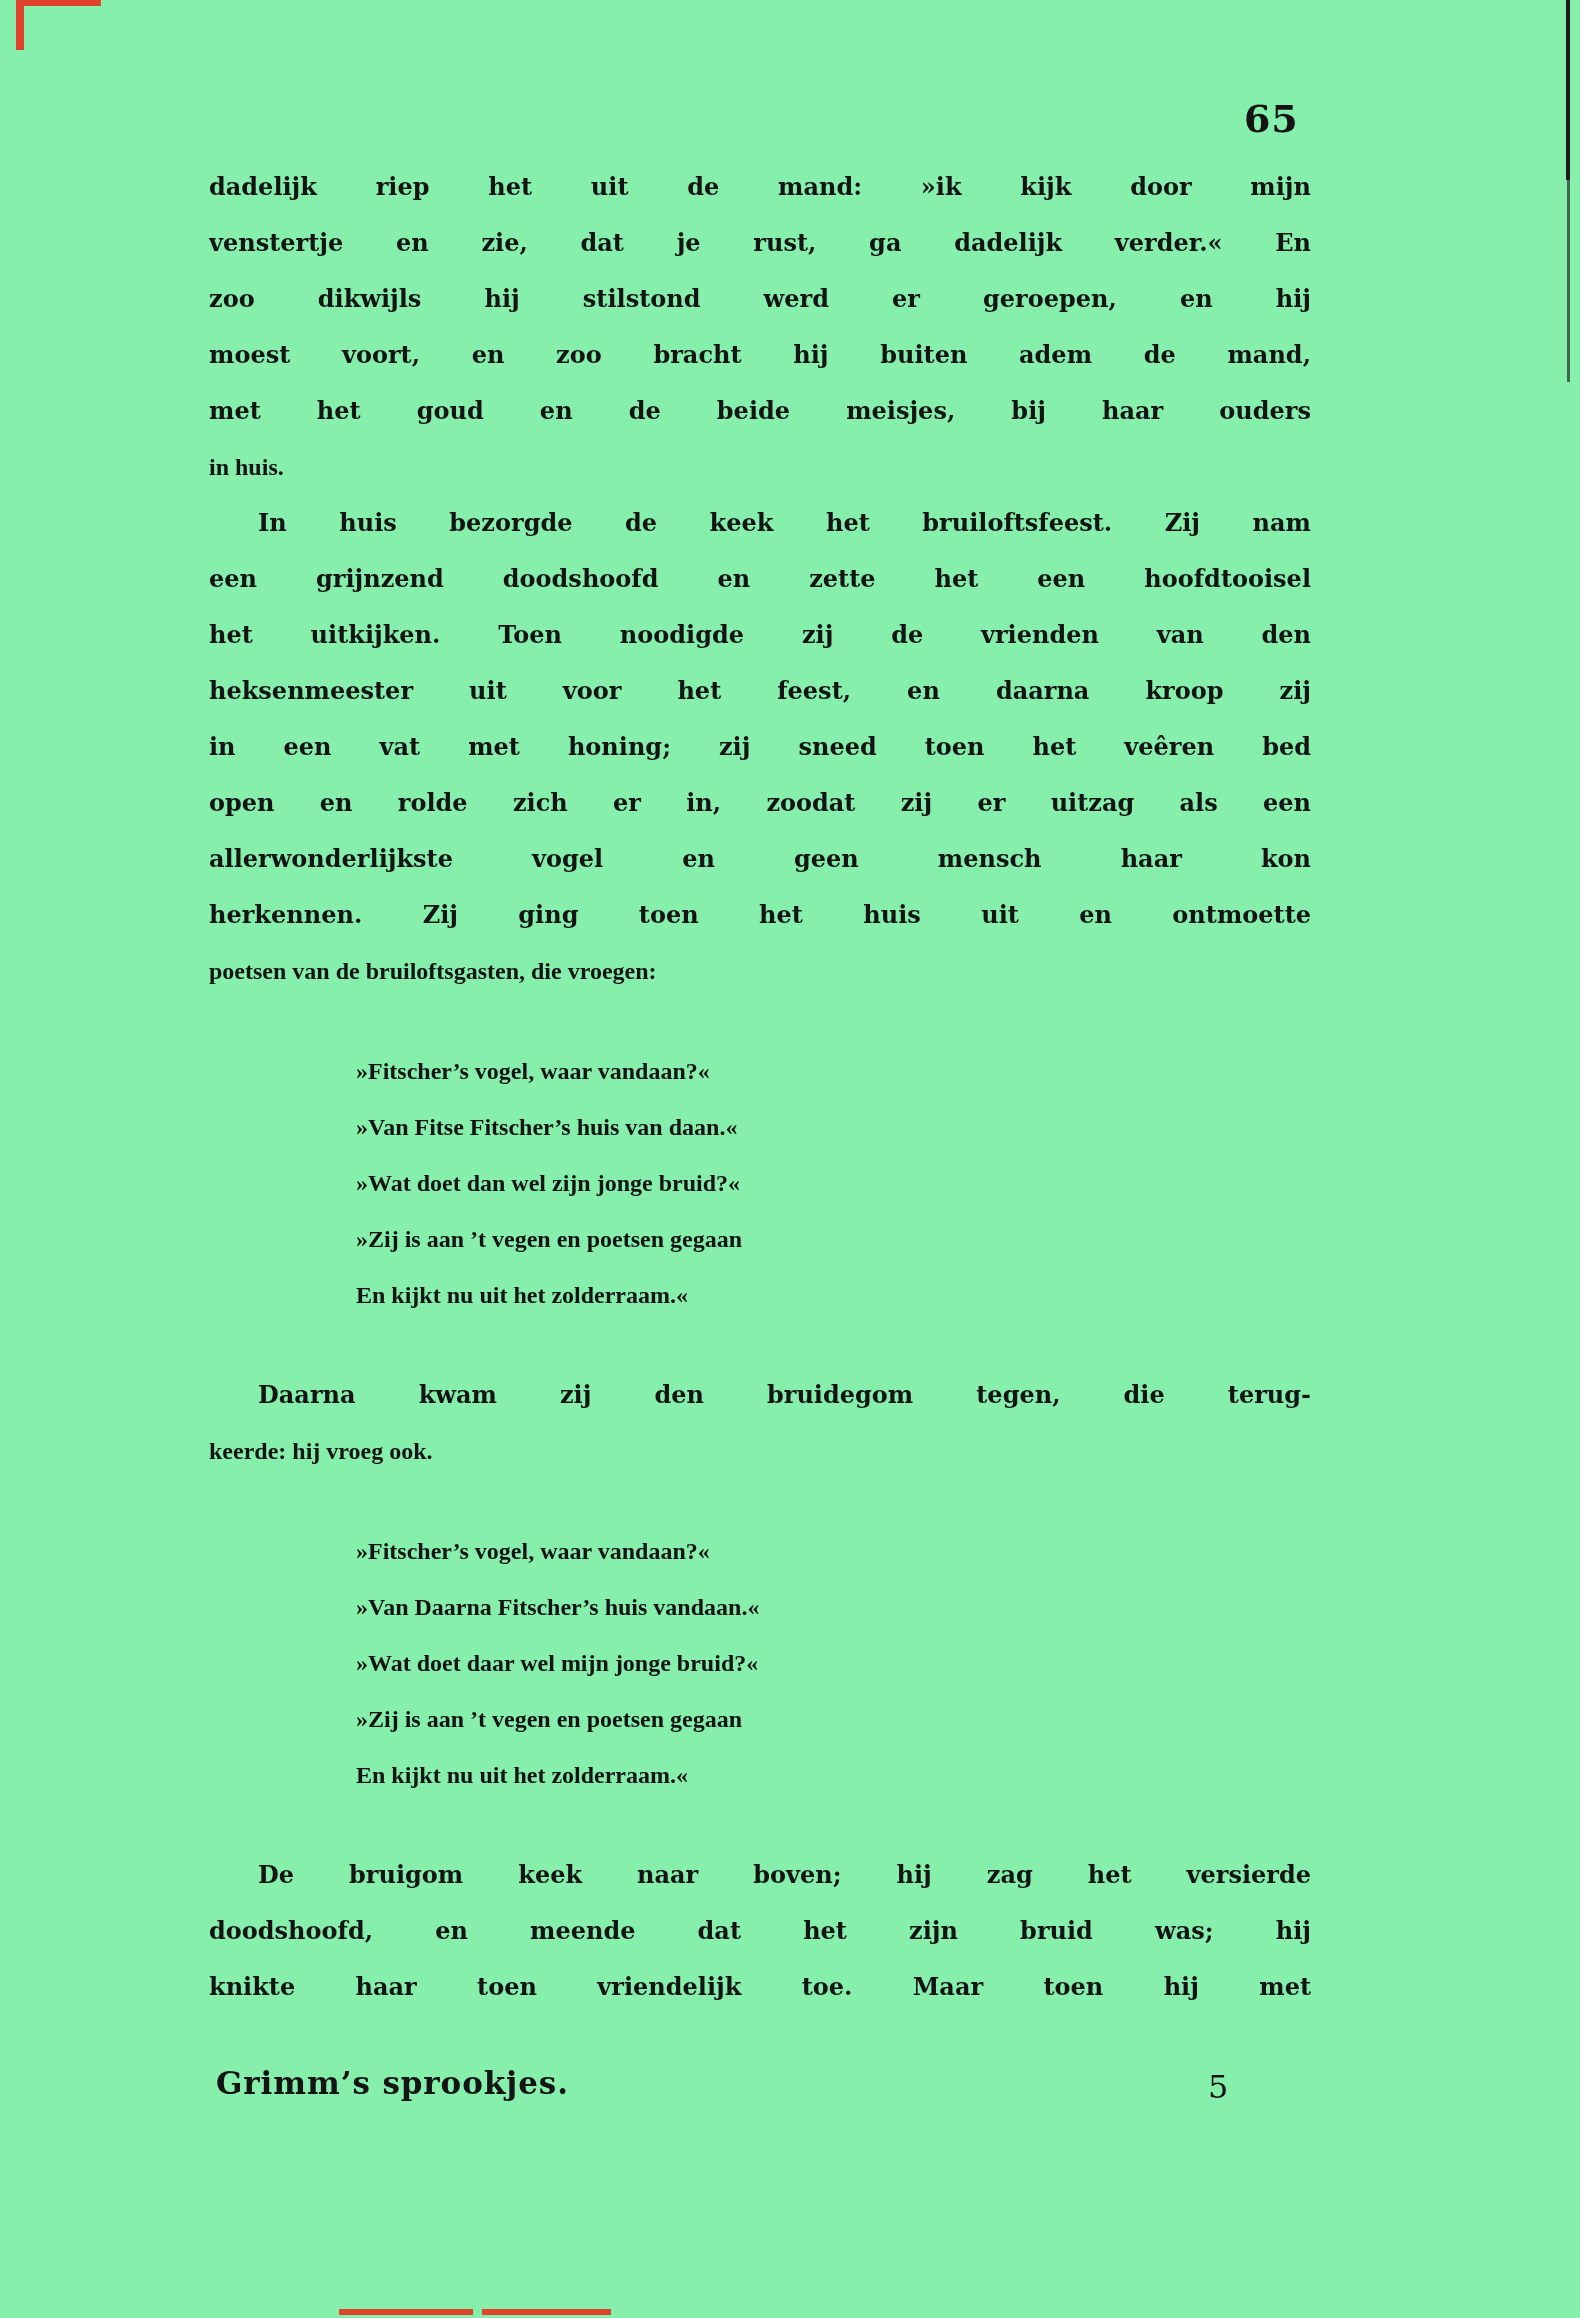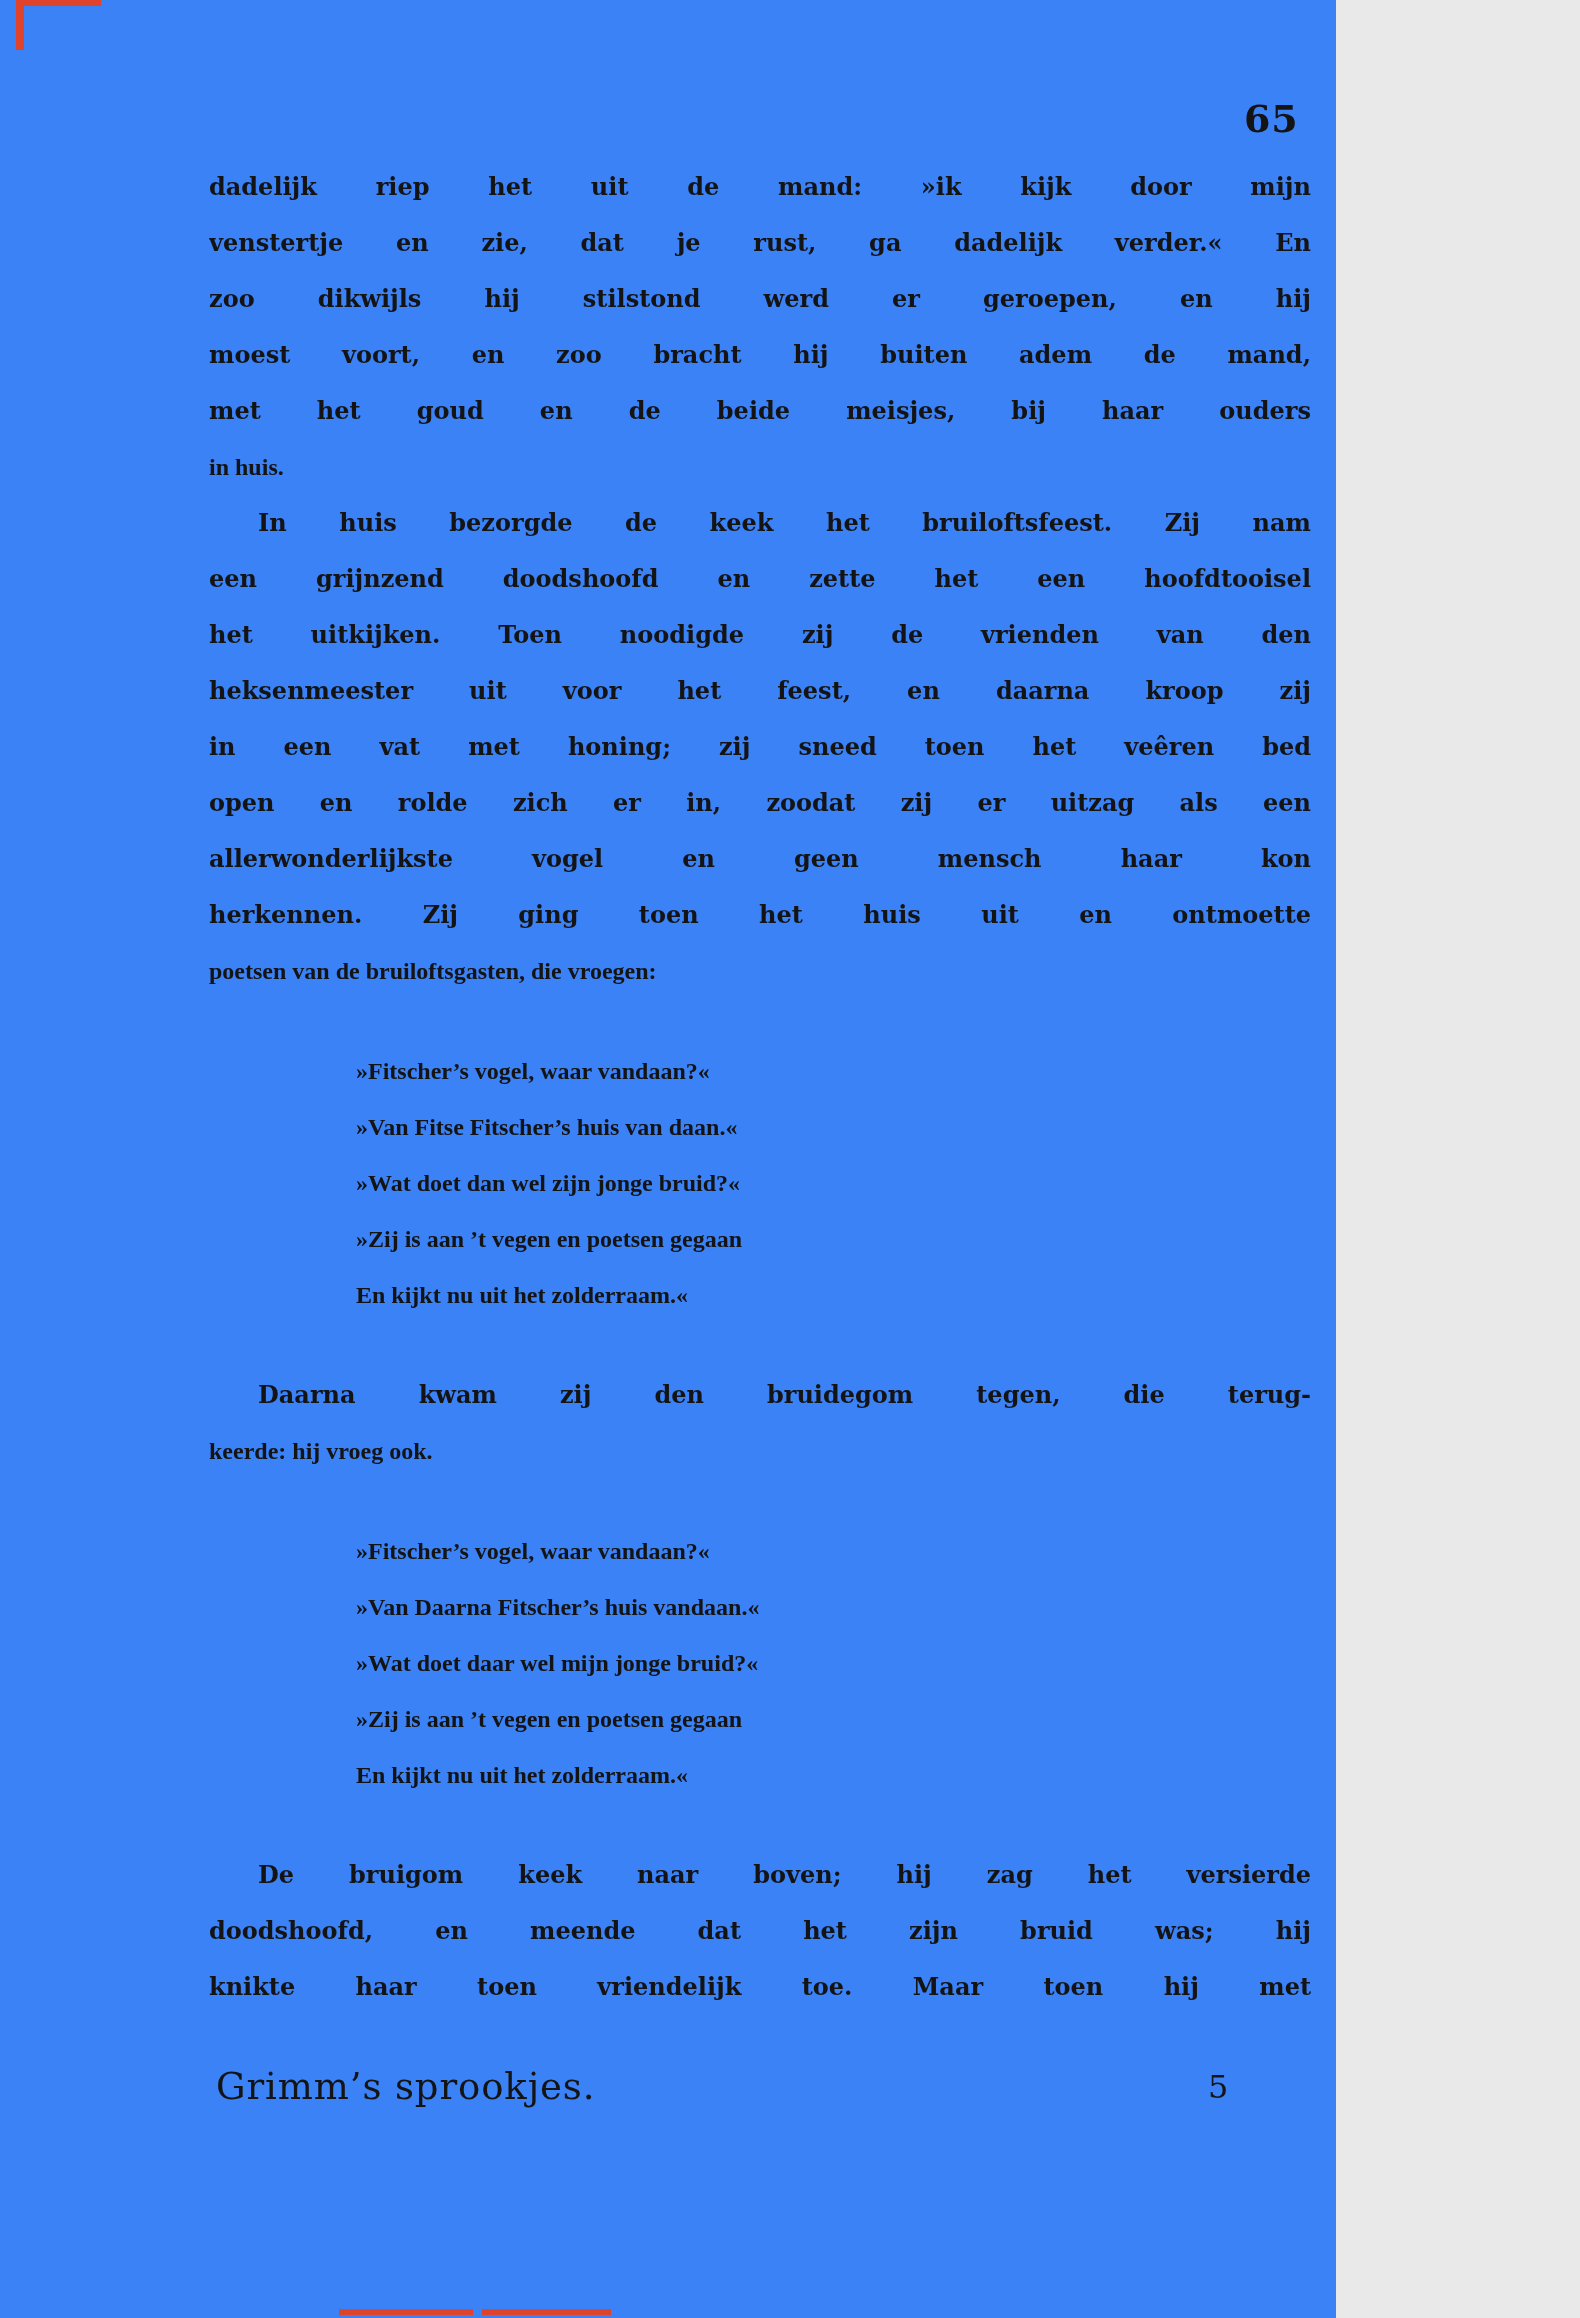--- a/index.html
+++ b/index.html
@@ -1,19 +1,19 @@
 <!DOCTYPE html>
 <html style="font-size:14px"><head>
 <meta charset="utf-8">
 <style>
   html,body{margin:0;padding:0;background:#e9e9e9;}
   .page{
     position:relative;
-    width:1336px;height:2319px;
-    background:#3b82f6;
+    width:1580px;height:2319px;
+    background:#86efac;
     font-family:"DejaVu Serif","Liberation Serif",serif;
     color:#141414;
     overflow:hidden;
   }
   .page-number{
     position:absolute;left:1244px;top:96px;
     font-size:38px;font-weight:700;letter-spacing:0.9px;
   }
   .text-column{
     position:absolute;left:199px;top:159px;width:1112px;
@@ -25,21 +25,21 @@
     font-size:24px;font-weight:700;
     text-align:justify;text-align-last:justify;
     overflow:hidden;white-space:normal;margin-left:10px;
   }
   .line.flush{text-align:left;text-align-last:left;font-family:Liberation Serif, serif;}
   .line.indent{text-indent:49px;}
   .verse{padding-left:147px;}
   .verse .line{text-align:left;text-align-last:left;}
   .footer-left{
     position:absolute;left:216px;top:2065px;
-    font-size:37px;font-weight:400;letter-spacing:0.9px;text-align:center;
+    font-size:31px;font-weight:700;letter-spacing:0.9px;text-align:center;
   }
   .footer-right{
     position:absolute;left:1208px;top:2068px;
     font-size:32px;font-weight:400;
   }
   .scan-line-right-top{
     position:absolute;left:1566px;top:0;width:4.4px;height:180px;
     background:#1b1b1b;
   }
   .scan-line-right-bottom{

